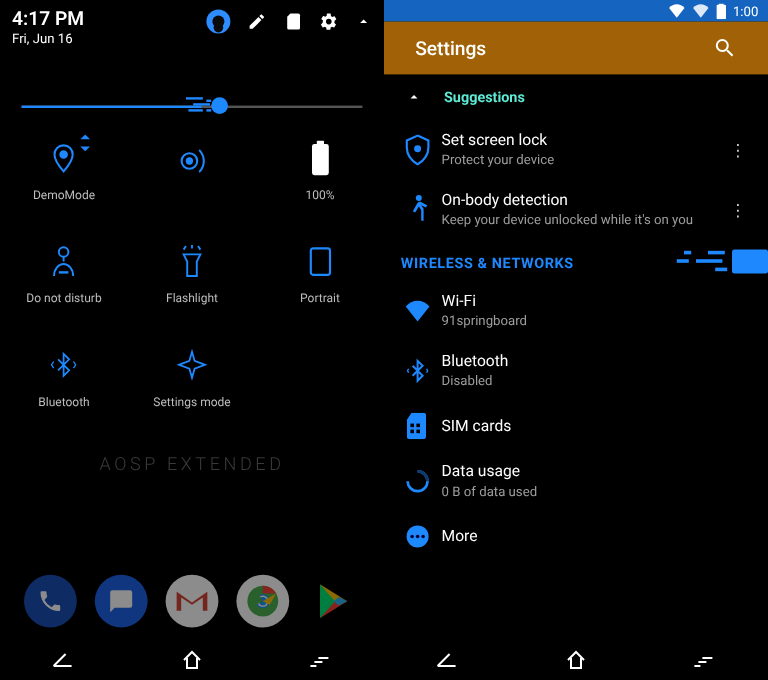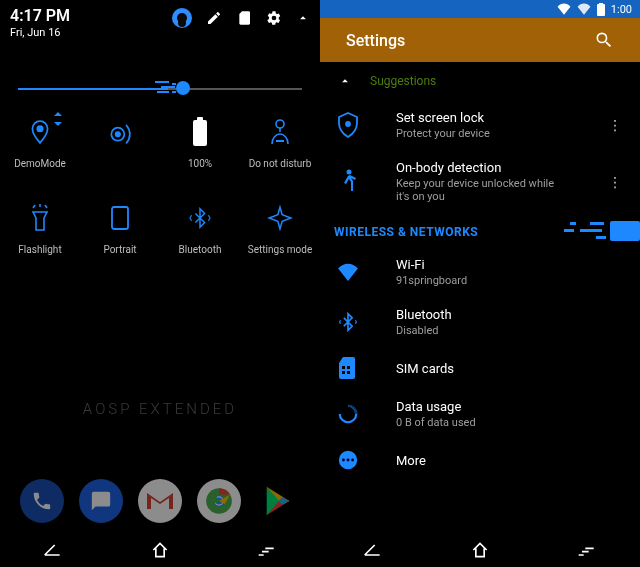--- a/index.html
+++ b/index.html
@@ -10,34 +10,34 @@
   .status-left { display:flex; justify-content:space-between; align-items:flex-start; padding:6px 10px 0 10px; color:#fff; font-size:11px; }
   .status-left .clockblock { line-height:1.25; }
   .status-left .clockblock .time { font-weight:600; font-size:16px; }
   .status-left .icons { display:flex; align-items:center; gap:14px; padding-top:2px; }
   .avatar { width:20px; height:20px; border-radius:50%; background:#2e8cff; display:flex; align-items:center; justify-content:center; }
   .avatar::after { content:""; width:10px; height:10px; border-radius:50%; background:#0a0a0a; box-shadow:0 5px 0 -1px #0a0a0a; }
   .slider-wrap { position:relative; height:40px; margin-top:30px; }
   .slider-track { position:absolute; left:18px; right:18px; top:18px; height:2px; background:#555; }
   .slider-fill { position:absolute; left:18px; top:18px; height:2px; background:#1e88ff; width:150px; }
   .comet { position:absolute; left:155px; top:3px; }
-  .qs-grid { display:grid; grid-template-columns:repeat(4,1fr); grid-auto-rows:86px; margin-top:6px; }
+  .qs-grid { display:grid; grid-template-columns:repeat(3,1fr); grid-auto-rows:86px; margin-top:6px; }
   .qs-tile { display:flex; flex-direction:column; align-items:center; justify-content:flex-start; gap:10px; color:#bdbdbd; font-size:10px; }
   .qs-tile .ic { height:32px; display:flex; align-items:center; justify-content:center; color:#1e88ff; }
-  .aosp { color:#3a3a3a; letter-spacing:3px; font-size:15px; text-align:center; margin-top:0; position:absolute; top:400px; width:100%; font-weight:300; }
+  .aosp { color:#3a3a3a; letter-spacing:3px; font-size:15px; text-align:center; margin-top:0; position:absolute; top:378px; width:100%; font-weight:300; }
   .dock { position:absolute; bottom:44px; left:0; right:0; display:flex; justify-content:space-around; padding:0 12px; }
   .dock .app { width:44px; height:44px; border-radius:50%; display:flex; align-items:center; justify-content:center; opacity:0.55; }
   .navbar { position:absolute; bottom:0; left:0; right:0; height:34px; background:#000; display:flex; align-items:center; justify-content:space-around; }
   .navbtn { color:#fff; }
   
   .statusbar-r { height:18px; background:#1565c0; display:flex; align-items:center; justify-content:flex-end; gap:6px; padding:0 8px; color:#fff; font-size:11px; }
   .appbar { height:44px; background:#a16207; display:flex; align-items:center; justify-content:space-between; padding:0 26px; color:#fff; }
   .appbar .title { font-size:16px; font-weight:500; }
-  .suggest-row { display:flex; align-items:flex-end; gap:18px; padding:12px 18px; color:#4d7c0f; font-size:12px; font-weight:400; }
-  .row { display:flex; align-items:center; padding:10px 14px 10px 14px; gap:34px; color:#eee;justify-content:flex-end; }
+  .suggest-row { display:flex; align-items:flex-end; gap:18px; padding:12px 18px; color:#5eead4; font-size:12px; font-weight:700; }
+  .row { display:flex; align-items:center; padding:10px 14px 10px 14px; gap:6px; color:#eee;justify-content:flex-end; }
   .row .icon { width:28px; display:flex; align-items:center; justify-content:center; color:#1e88ff; flex-shrink:0; }
   .row .texts { flex:1; }
   .row .texts .primary { font-size:13px; color:#fff; }
   .row .texts .secondary { font-size:11px; color:#9e9e9e; margin-top:2px; }
   .row .more { color:#ccc; font-size:14px; padding:0 4px; }
   .section-head { position:relative; color:#1e88ff; font-weight:700; font-size:12px; padding:12px 14px 8px 14px; letter-spacing:0.5px; }
   .section-head .streak { position:absolute; right:0; top:6px; }
   svg { display:block; }
 </style>
 </head>

